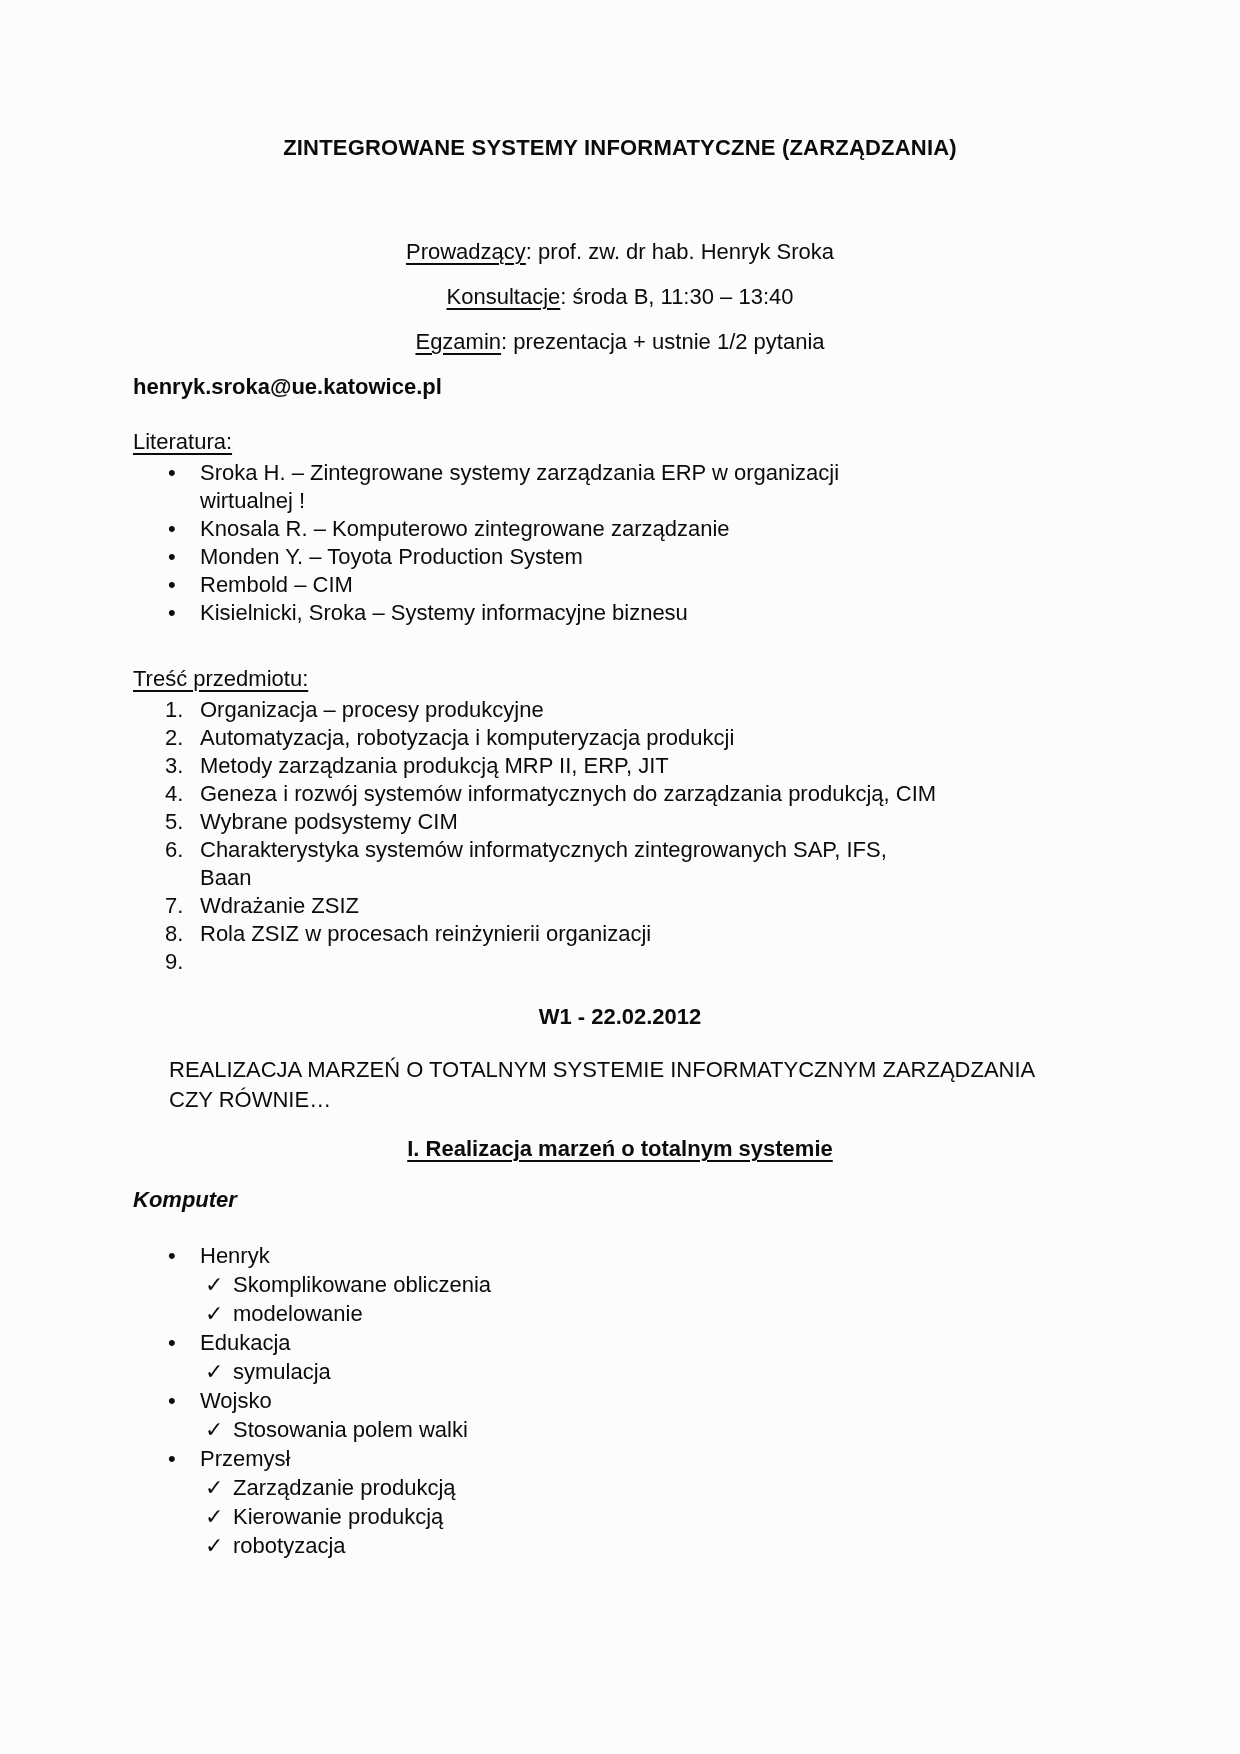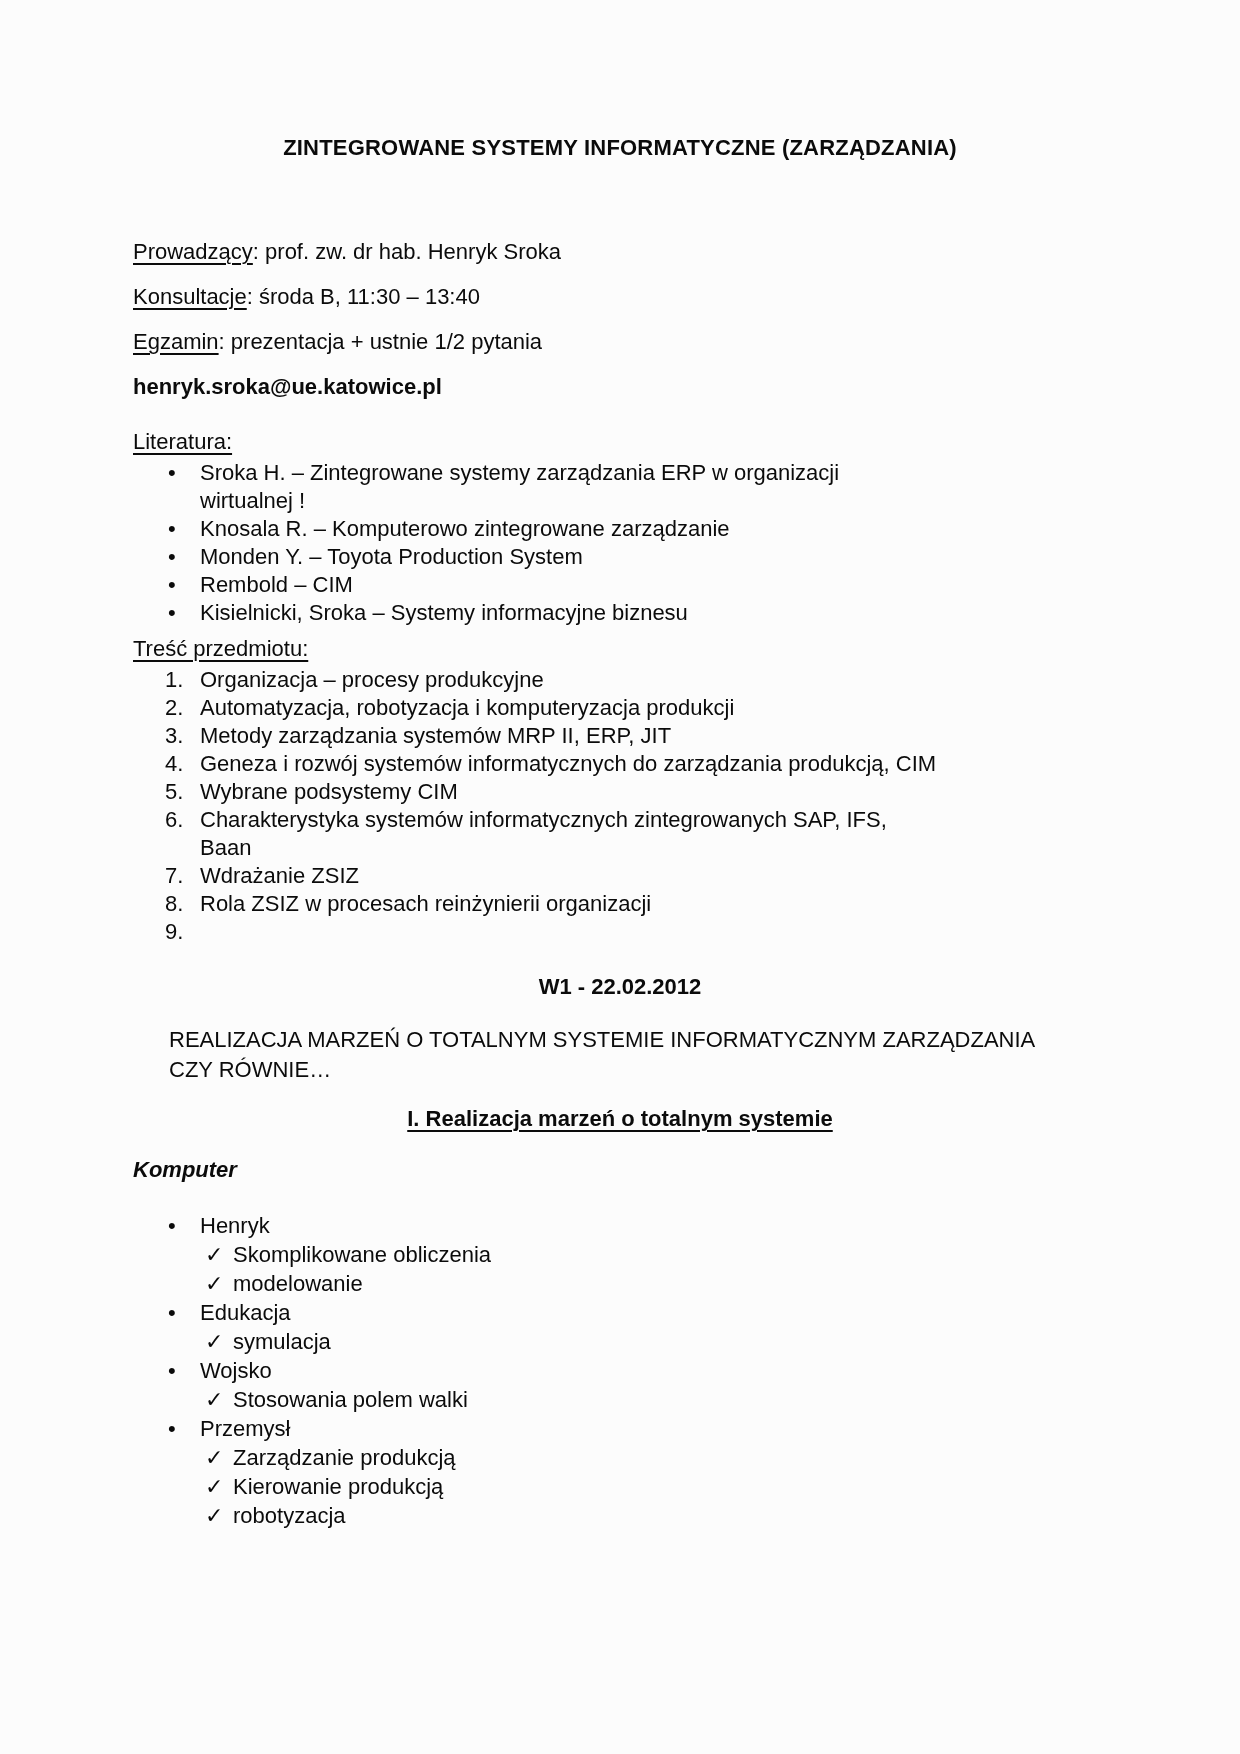--- a/index.html
+++ b/index.html
@@ -21,20 +21,21 @@
   .title {
     font-weight: 700;
     text-align: center;
     line-height: 28px;
     margin: 0 0 76px 0;
     letter-spacing: 0.2px;
   }
   .meta-line {
     line-height: 28px;
     margin: 9px 0 17px 0;
+    text-align: center;
   }
   .u {
     text-decoration: underline;
     text-decoration-thickness: 2px;
     text-underline-offset: 4px;
   }
   .email-line {
     line-height: 28px;
     margin: 0 0 27px 0;
     font-weight: bold;
@@ -60,21 +61,21 @@
   li.n {
     display: flex;
     padding-left: 32px;
     line-height: 28px;
   }
   li.n .num {
     width: 35px;
     flex: none;
   }
   .tresc {
-    margin-top: 8px;
+    margin-top: 38px;
   }
   .w1 {
     margin-top: 27px;
     font-weight: 700;
     text-align: center;
     line-height: 28px;
     margin-bottom: 0;
   }
   .intro {
     margin-top: 24px;
@@ -162,21 +163,21 @@
       <li class="n">
         <span class="num">1.</span>
         <div>Organizacja – procesy produkcyjne</div>
       </li>
       <li class="n">
         <span class="num">2.</span>
         <div>Automatyzacja, robotyzacja i komputeryzacja produkcji</div>
       </li>
       <li class="n">
         <span class="num">3.</span>
-        <div>Metody zarządzania systemów MRP II, ERP, JIT</div>
+        <div>Metody zarządzania produkcją MRP II, ERP, JIT</div>
       </li>
       <li class="n">
         <span class="num">4.</span>
         <div>Geneza i rozwój systemów informatycznych do zarządzania produkcją, CIM</div>
       </li>
       <li class="n">
         <span class="num">5.</span>
         <div>Wybrane podsystemy CIM</div>
       </li>
       <li class="n">

